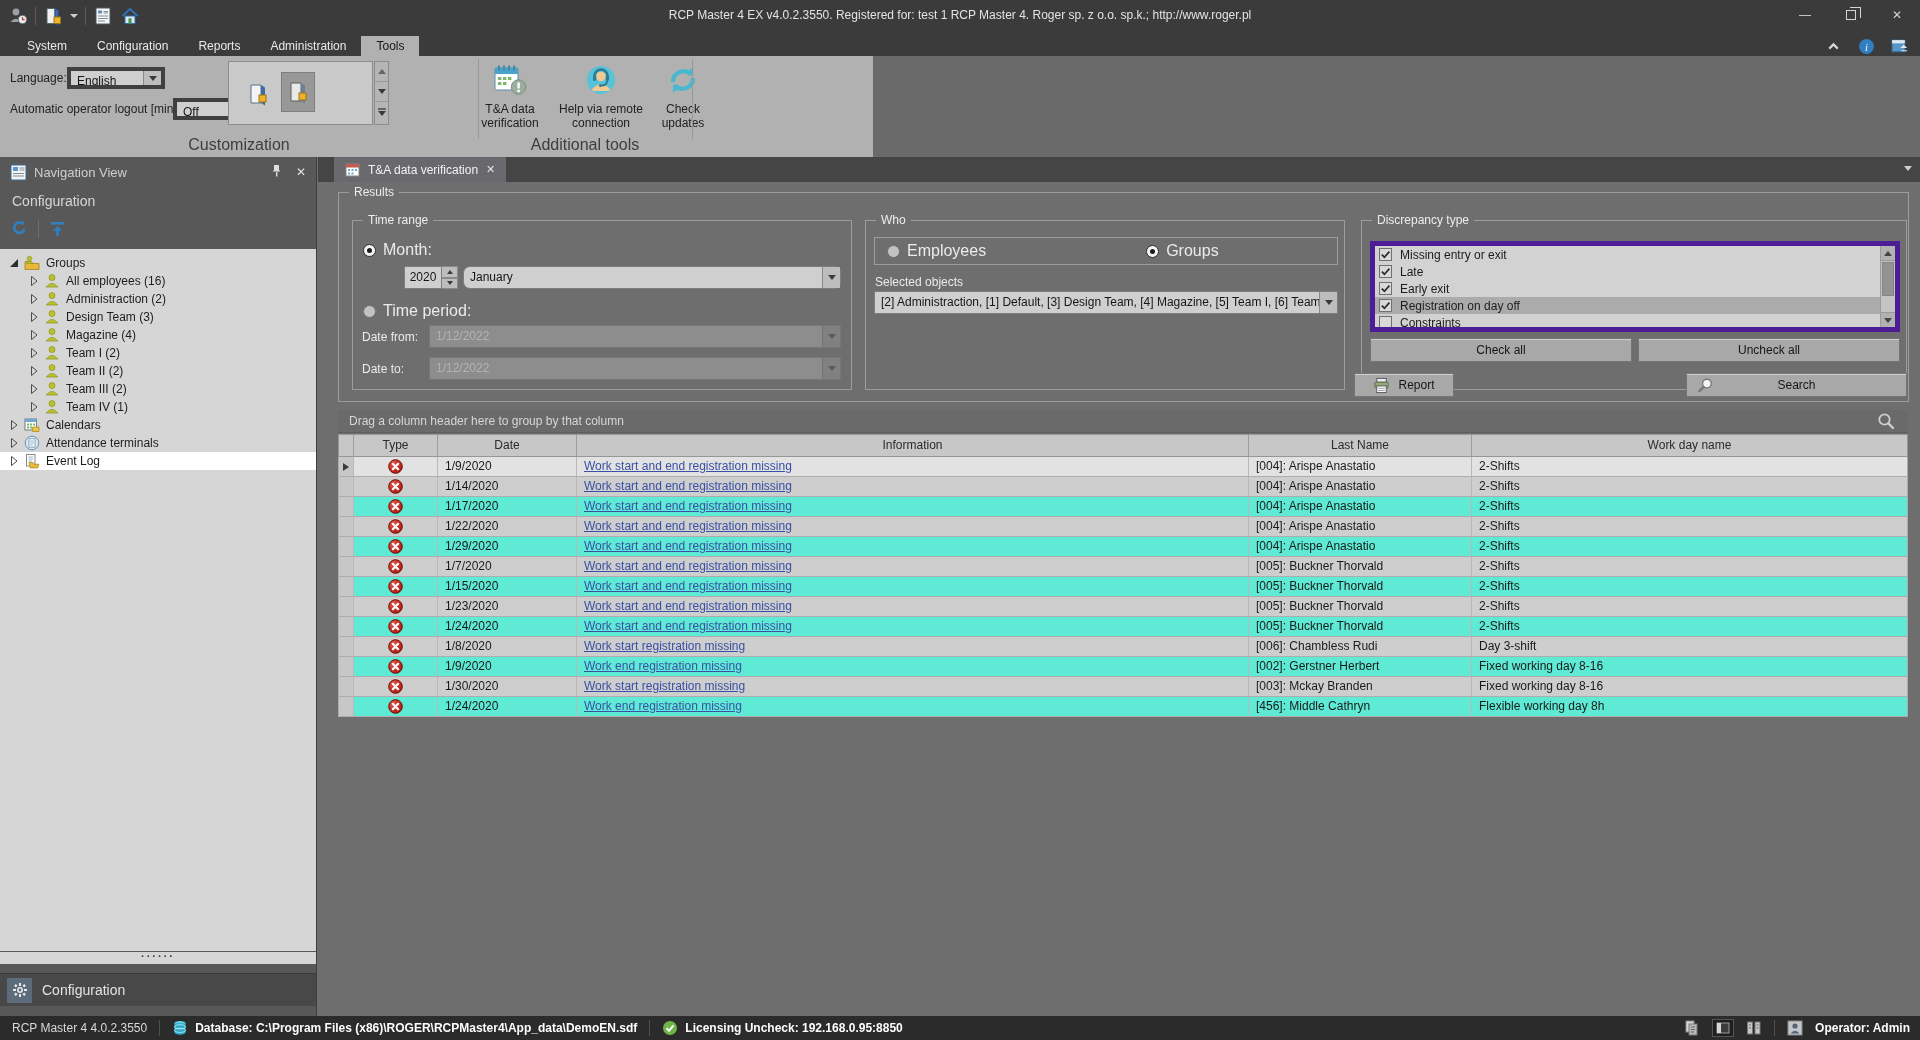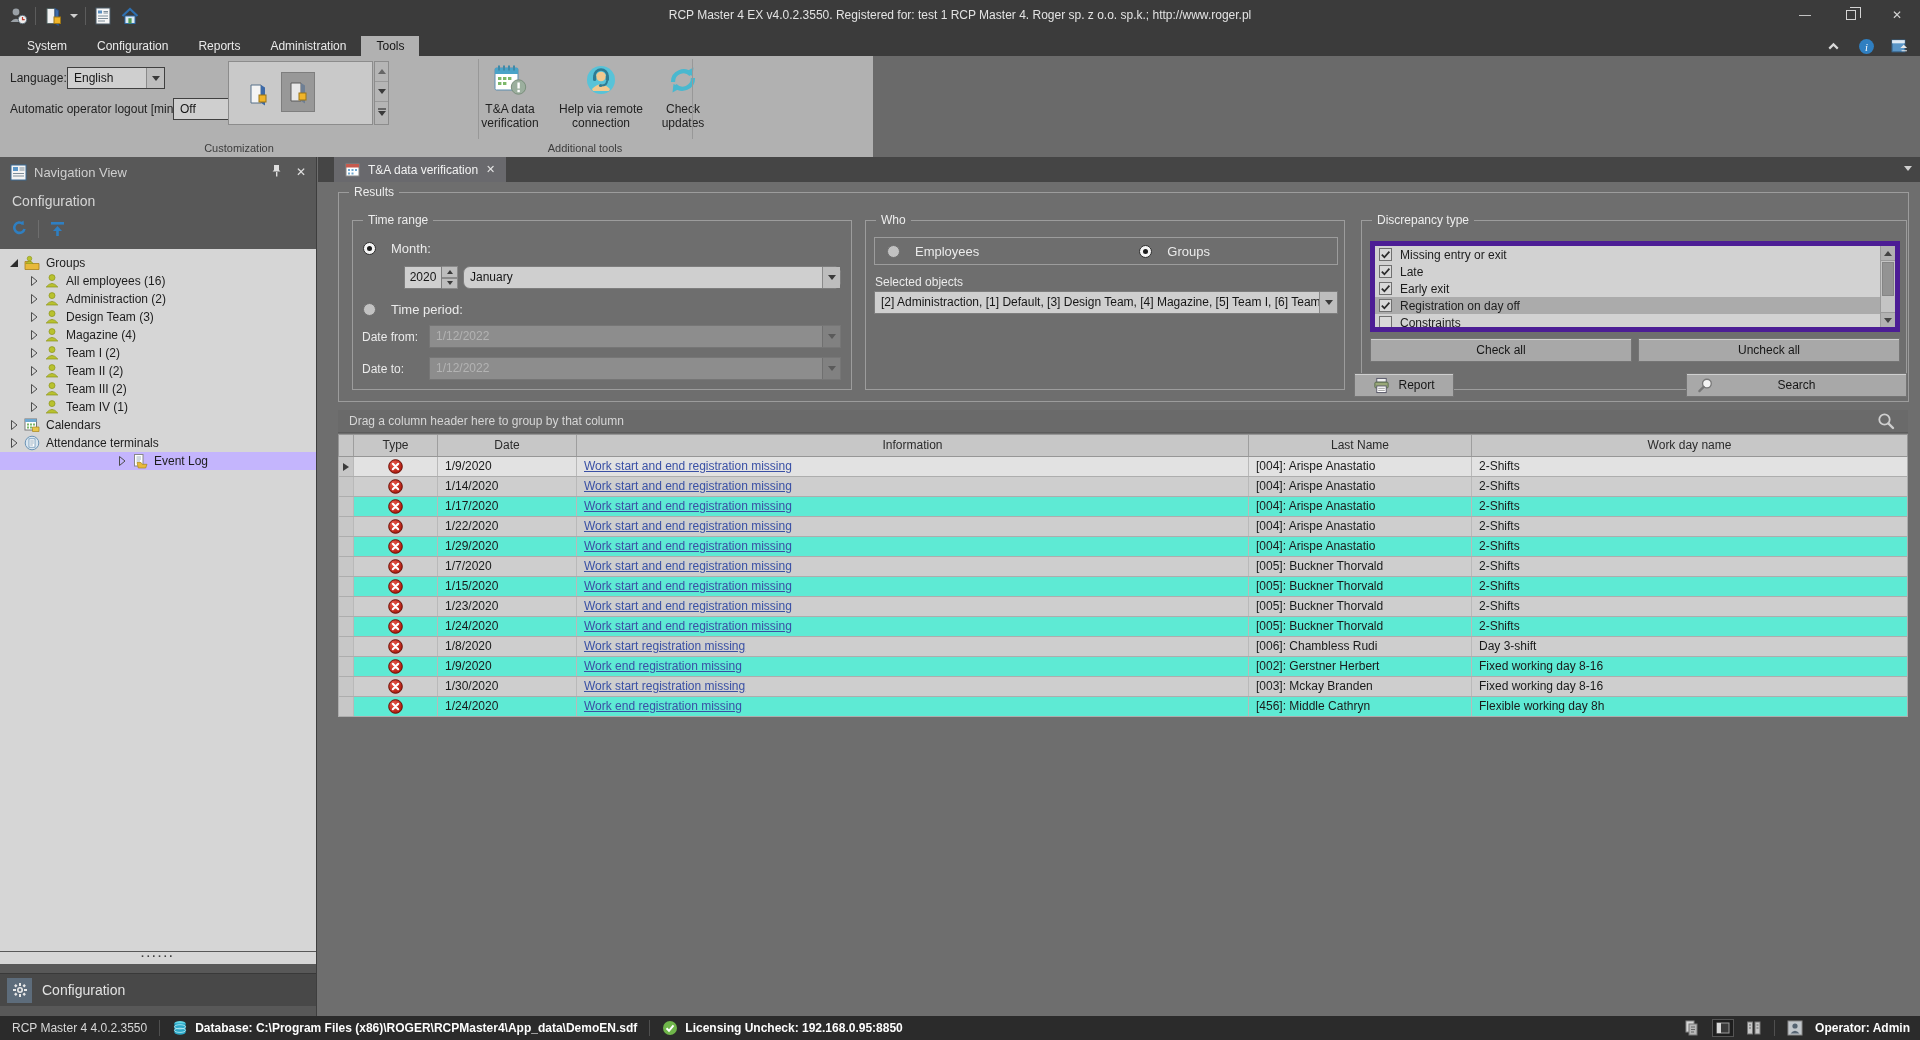--- a/index.html
+++ b/index.html
@@ -24,23 +24,23 @@
   .mtabs { display:flex; margin-left:12px; height:20px; }
   .mtab { padding:0 15px; line-height:20px; font-size:12px; color:#eaeaea; white-space:nowrap; }
   .mtab.active { background:#b1b1b1; color:#161616; }
   .mini-icons { position:absolute; right:12px; top:2px; display:flex; gap:16px; align-items:center; }
   .mini-icons .ic { width:17px; height:17px; display:inline-flex; }
 
   
   .ribbon { position:absolute; top:56px; left:0; right:0; height:101px; background:#6a6a6a; }
   .ribbon-light { position:absolute; left:0; top:0; width:873px; height:101px; background:#b1b1b1; }
   .rb-div { position:absolute; top:3px; height:80px; width:1px; background:#989898; }
-  .rb-grouplabel { position:absolute; bottom:3px; font-size:11px; color:#3d3d3d; text-align:center; }
+  .rb-grouplabel { position:absolute; bottom:3px; font-size:16px; color:#3d3d3d; text-align:center; }
   .rb-label { position:absolute; font-size:12px; color:#222; white-space:nowrap; }
-  .rb-select { position:absolute; height:22px; background:#cfcfcf; border:1px solid #404040; display:flex; align-items:stretch; }
+  .rb-select { position:absolute; height:22px; background:#cfcfcf; border:4px solid #404040; display:flex; align-items:stretch; }
   .rb-select .val { flex:1; font-size:12px; color:#161616; padding:0 6px; line-height:20px; overflow:hidden; white-space:nowrap; }
   .arrow-btn { width:18px; border-left:1px solid #8a8a8a; background:#bdbdbd; display:flex; align-items:center; justify-content:center; }
   .tri-down { width:0; height:0; border-left:4px solid transparent; border-right:4px solid transparent; border-top:5px solid #3a3a3a; }
   .rb-listbox { position:absolute; left:228px; top:5px; width:145px; height:64px; background:#c9c9c9; border:1px solid #8c8c8c; }
   .doorbtn { position:absolute; width:34px; height:40px; display:flex; align-items:center; justify-content:center; }
   .doorbtn.sel { background:#989898; border:1px solid #7e7e7e; }
   .doorbtn svg { width:24px; height:24px; }
   .rb-scrollcol { position:absolute; left:374px; top:5px; width:15px; height:64px; border:1px solid #8c8c8c; background:#b5b5b5; }
   .scbtn { height:20px; display:flex; align-items:center; justify-content:center; border-bottom:1px solid #9a9a9a; flex-direction:column; gap:1px;}
   .tri-up { width:0; height:0; border-left:4px solid transparent; border-right:4px solid transparent; border-bottom:5px solid #666; }
@@ -55,21 +55,21 @@
   .nav-header { position:absolute; top:0; left:0; right:0; height:30px; display:flex; align-items:center; padding:0 10px; }
   .nav-header .hic { width:17px; height:17px; margin-right:7px; }
   .nav-title { color:#cfcfcf; font-size:13px; flex:1; }
   .nav-hbtn { color:#e0e0e0; font-size:12px; margin-left:14px; }
   .nav-section { position:absolute; top:36px; left:12px; color:#d6d6d6; font-size:14px; }
   .nav-toolbar { position:absolute; top:62px; left:10px; display:flex; align-items:center; gap:9px; }
   .nav-toolbar .ic { width:19px; height:19px; }
   .nav-toolbar .sep { width:1px; height:18px; background:#6e6e6e; }
   .nav-tree { position:absolute; top:92px; left:0; right:0; height:702px; background:#d6d6d6; padding-top:5px; overflow:hidden; }
   .tree-row { height:18px; display:flex; align-items:center; font-size:12px; color:#1d1d1d; }
-  .tree-row.selected { background:#c4b5fd;justify-content:center; }
+  .tree-row.selected { background:#ffffff; }
   .expander { width:12px; height:10px; display:inline-flex; margin-right:3px; }
   .expander svg { width:10px; height:10px; }
   .tree-ic { width:17px; height:16px; display:inline-flex; margin-right:5px; }
   .tree-ic svg { width:16px; height:16px; }
   .nav-dots { position:absolute; top:795px; left:0; right:0; height:12px; background:#d6d6d6; text-align:center; font-weight:bold; color:#3f3f3f; font-size:11px; letter-spacing:2px; line-height:8px; }
   .nav-bottombar { position:absolute; top:816px; left:0; right:0; height:33px; background:#484848; border-top:1px solid #393939; display:flex; align-items:center; }
   .gear-sq { width:25px; height:25px; margin:0 10px 0 7px; background:#5d6c7b; display:flex; align-items:center; justify-content:center; }
   .nav-bottom-label { color:#e2e2e2; font-size:14px; }
 
   
@@ -80,21 +80,21 @@
   .doc-tab .lbl { color:#f2f2f2; font-size:12px; white-space:nowrap; }
   .doc-tab .x { color:#e6e6e6; font-size:11px; }
   .tab-chevron { position:absolute; right:8px; top:9px; }
 
   .gbox { position:absolute; border:1px solid #9c9c9c; }
   .gb-label { position:absolute; top:-8px; left:10px; background:#6e6e6e; padding:0 5px; font-size:12px; color:#ededed; white-space:nowrap; }
 
   .radio { width:13px; height:13px; border-radius:50%; background:#c2c2c2; border:1px solid #6f6f6f; display:inline-block; position:relative; flex:none; }
   .radio.on { background:#f5f5f5; border-color:#2e2e2e; }
   .radio.on:after { content:""; position:absolute; left:3px; top:3px; width:5px; height:5px; border-radius:50%; background:#1c1c1c; }
-  .ctl-row { position:absolute; display:flex; align-items:center; gap:15px; font-size:13px; color:#ebebeb; }
+  .ctl-row { position:absolute; display:flex; align-items:center; gap:7px; font-size:16px; color:#ebebeb; }
   .dis { color:#9f9f9f; }
 
   .spinbox { position:absolute; height:23px; display:flex; }
   .spin-val { width:38px; background:#cfcfcf; border:1px solid #7d7d7d; font-size:12px; color:#161616; text-align:center; line-height:21px; }
   .spin-btns { width:16px; display:flex; flex-direction:column; }
   .spin-b { flex:1; background:#bdbdbd; border:1px solid #8a8a8a; border-left:none; display:flex; align-items:center; justify-content:center; }
   .spin-b .t { width:0; height:0; border-left:3px solid transparent; border-right:3px solid transparent; }
   .spin-b .t.u { border-bottom:4px solid #3a3a3a; } .spin-b .t.d { border-top:4px solid #3a3a3a; }
 
   .field { position:absolute; height:23px; background:#cfcfcf; border:1px solid #7d7d7d; display:flex; align-items:stretch; }

